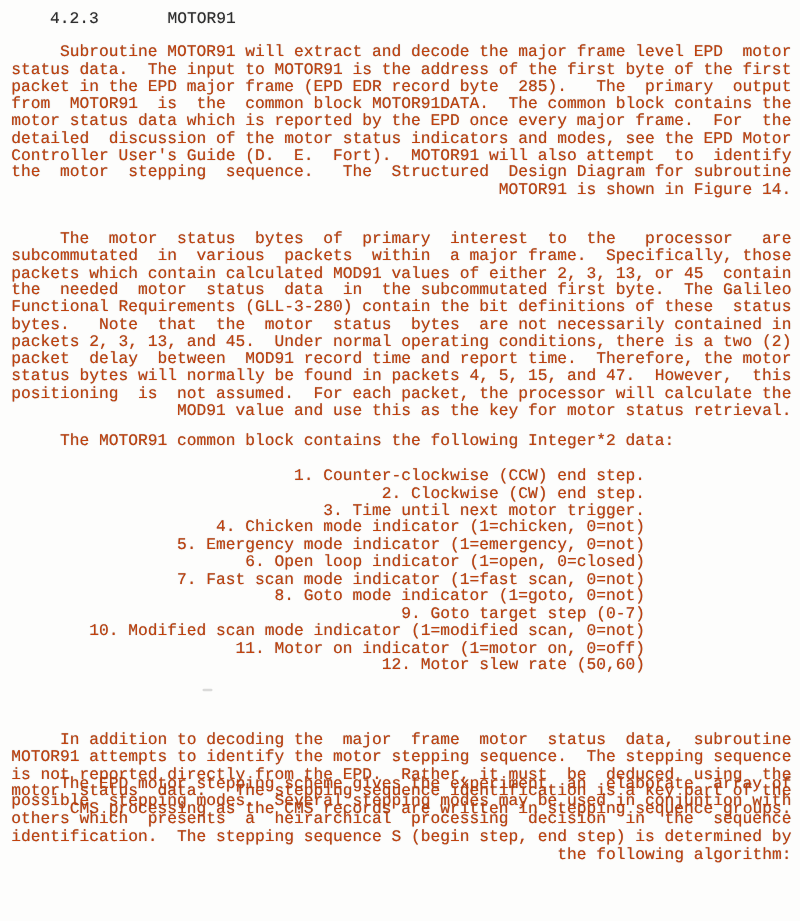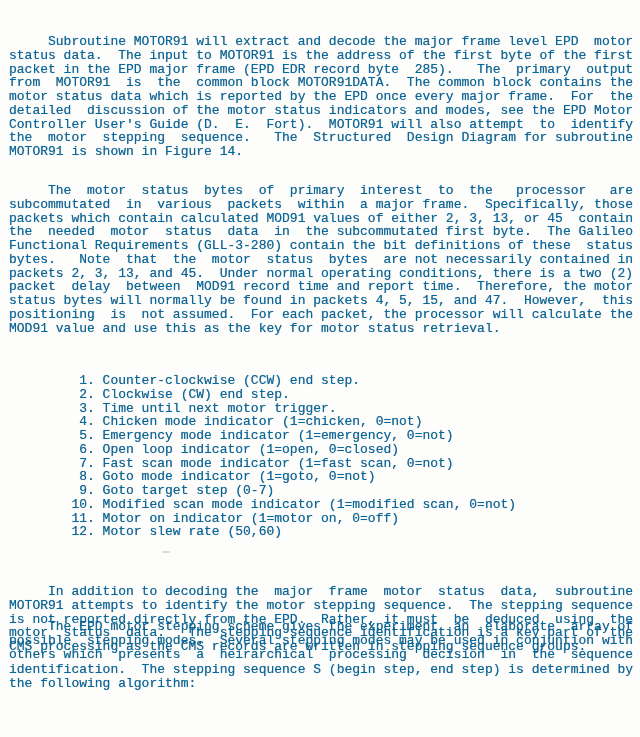--- a/index.html
+++ b/index.html
@@ -17,23 +17,24 @@
     color: #2e2e2e;
   }
   .txt {
     position: absolute;
     left: 9px;
     margin: 0;
     font-family: inherit;
     font-size: 13px;
     line-height: 13.75px;
     white-space: pre;
-    color: #0369a1;
+    color: #c2410c;
     text-shadow: 0 0 0.7px rgba(46,46,46,0.55);
     letter-spacing: 0;
+    text-align: right;
   }
   .heading-row {
     position: absolute;
     top: 8px;
     left: 0;
     width: 100%;
     height: 14px;
   }
   .heading-row span {
     position: absolute;
@@ -52,20 +53,24 @@
     height: 2px;
     background: rgba(60,60,60,0.18);
     border-radius: 1px;
   }
 </style>
 </head>
 <body>
 
 <div class="page">
 
+  <div class="heading-row">
+    <span class="section-number">4.2.3</span>
+    <span class="section-title">MOTOR91</span>
+  </div>
 
   <pre class="txt" style="top:35px">     Subroutine MOTOR91 will extract and decode the major frame level EPD  motor
 status data.  The input to MOTOR91 is the address of the first byte of the first
 packet in the EPD major frame (EPD EDR record byte  285).   The  primary  output
 from  MOTOR91  is  the  common block MOTOR91DATA.  The common block contains the
 motor status data which is reported by the EPD once every major frame.  For  the
 detailed  discussion of the motor status indicators and modes, see the EPD Motor
 Controller User's Guide (D.  E.  Fort).  MOTOR91 will also attempt  to  identify
 the  motor  stepping  sequence.   The  Structured  Design Diagram for subroutine
 MOTOR91 is shown in Figure 14.</pre>
@@ -75,20 +80,21 @@
 packets which contain calculated MOD91 values of either 2, 3, 13, or 45  contain
 the  needed  motor  status  data  in  the subcommutated first byte.  The Galileo
 Functional Requirements (GLL-3-280) contain the bit definitions of these  status
 bytes.   Note  that  the  motor  status  bytes  are not necessarily contained in
 packets 2, 3, 13, and 45.  Under normal operating conditions, there is a two (2)
 packet  delay  between  MOD91 record time and report time.  Therefore, the motor
 status bytes will normally be found in packets 4, 5, 15, and 47.  However,  this
 positioning  is  not assumed.  For each packet, the processor will calculate the
 MOD91 value and use this as the key for motor status retrieval.</pre>
 
+  <pre class="txt" style="top:346px">     The MOTOR91 common block contains the following Integer*2 data:</pre>
 
   <pre class="txt" style="top:374px">         1. Counter-clockwise (CCW) end step.
          2. Clockwise (CW) end step.
          3. Time until next motor trigger.
          4. Chicken mode indicator (1=chicken, 0=not)
          5. Emergency mode indicator (1=emergency, 0=not)
          6. Open loop indicator (1=open, 0=closed)
          7. Fast scan mode indicator (1=fast scan, 0=not)
          8. Goto mode indicator (1=goto, 0=not)
          9. Goto target step (0-7)

